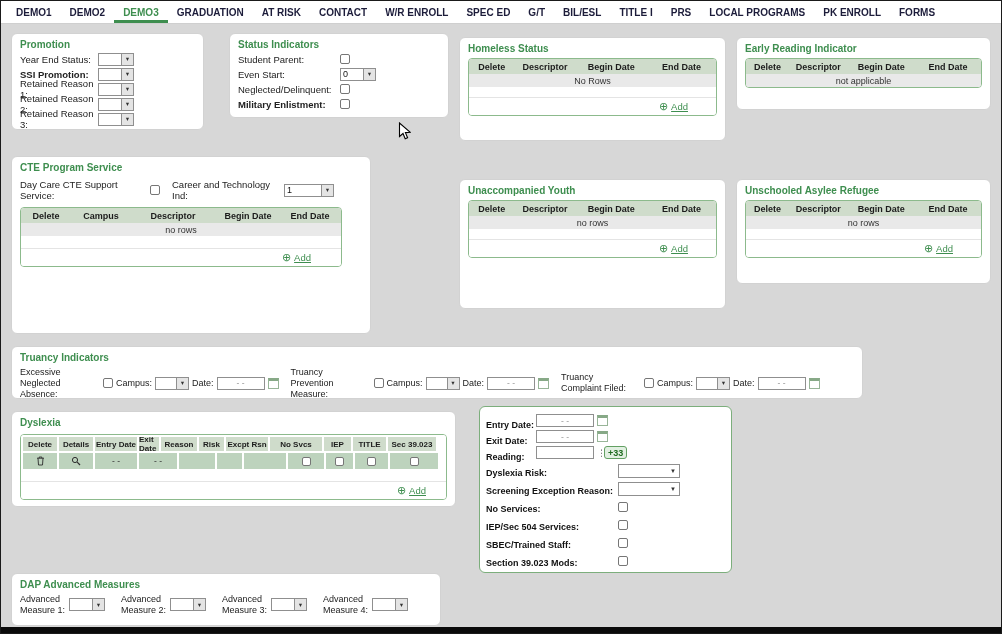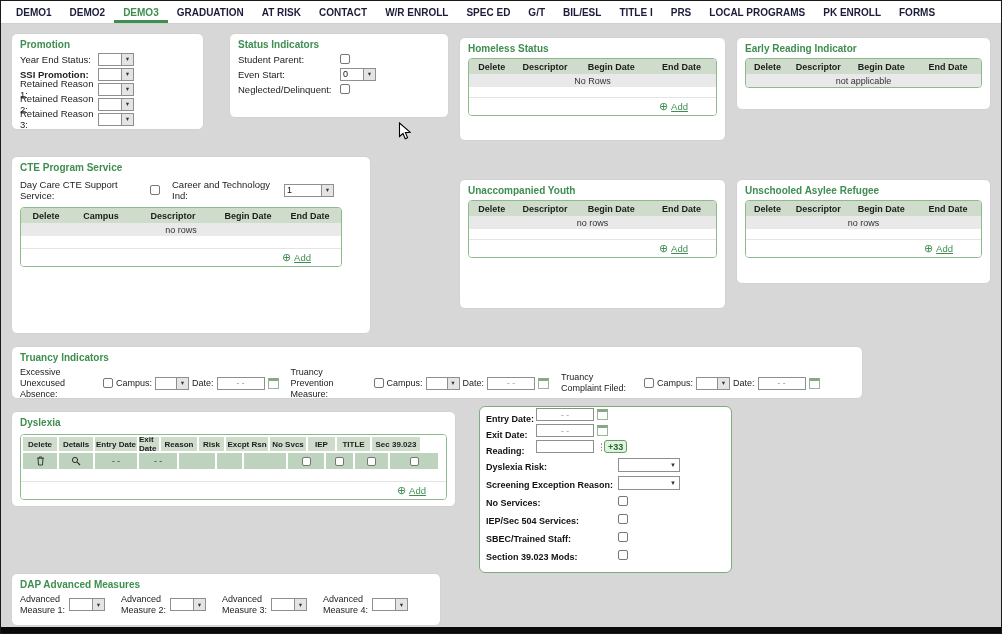--- a/index.html
+++ b/index.html
@@ -121,20 +121,24 @@
       <span class="lbl" style="width:102px">Even Start:</span>
       <span class="combo">
           <span class="ci">0</span>
           <span class="cb">▼</span>
         </span>
     </div>
     <div class="frow">
       <span class="lbl" style="width:102px">Neglected/Delinquent:</span>
       <span class="chk"></span>
     </div>
+    <div class="frow">
+      <span class="lbl b" style="width:102px">Military Enlistment:</span>
+      <span class="chk"></span>
+    </div>
   </div>
 
   <div class="panel" style="left:458px;top:36px;width:267px;height:104px">
     <div class="ptitle">Homeless Status</div>
     <div class="gtable t4">
       <div class="ghead">
         <span class="c0">Delete</span>
         <span class="c1">Descriptor</span>
         <span class="c2">Begin Date</span>
         <span class="c3">End Date</span>
@@ -232,21 +236,21 @@
       </div>
     </div>
   </div>
 
   <div class="panel" style="left:10px;top:345px;width:852px;height:53px">
     <div class="ptitle">Truancy Indicators</div>
     <div class="trow" style="gap:12px">
       <div class="tgroup">
         <span class="tlabel">
             <span>Excessive</span>
-            <span>Unexcused Absence:</span>
+            <span>Neglected Absence:</span>
           </span>
         <span class="chk"></span>
         <span class="small">Campus:</span>
         <span class="combo">
             <span class="ci" style="width:22px"></span>
             <span class="cb">▼</span>
           </span>
         <span class="small">Date:</span>
         <span class="dinput" style="width:48px">- -</span>
         <span class="cal"></span>
@@ -288,21 +292,21 @@
     <div class="ptitle">Dyslexia</div>
     <div class="gtable" style="margin-top:4px">
       <div class="dhead">
         <span style="width:34px">Delete</span>
         <span style="width:34px">Details</span>
         <span style="width:42px">Entry Date</span>
         <span style="width:20px">Exit Date</span>
         <span style="width:36px">Reason</span>
         <span style="width:25px">Risk</span>
         <span style="width:42px">Excpt Rsn</span>
-        <span style="width:36px">No Svcs</span>
+        <span style="width:52px">No Svcs</span>
         <span style="width:27px">IEP</span>
         <span style="width:33px">TITLE</span>
         <span style="width:48px">Sec 39.023</span>
       </div>
       <div class="drowd">
         <span class="dcell" style="width:34px">
             <svg width="9" height="10" viewBox="0 0 9 10">
               <path d="M1 2.2h7M3.2 2.2V1h2.6v1.2M2 2.2l.5 6.8h4l.5-6.8" fill="none" stroke="#2d2d2d" stroke-width="0.9"></path>
             </svg>
           </span>
@@ -333,21 +337,21 @@
       <div class="gspacer" style="height:12px"></div>
       <div class="gfoot" style="padding-right:20px">
         <span class="add">
             <span class="addicon">⊕</span>
             <u>Add</u>
           </span>
       </div>
     </div>
   </div>
 
-  <div class="panel gborder" style="left:478px;top:405px;width:253px;height:167px;">
+  <div class="panel gborder" style="left:478px;top:405px;width:253px;height:167px;padding-top:6px">
     <div class="drw">
       <span class="dlbl">Entry Date:</span>
       <span class="dinput ctl" style="left:50px;width:58px">- -</span>
       <span class="cal ctl" style="left:111px;top:1px"></span>
     </div>
     <div class="drw">
       <span class="dlbl">Exit Date:</span>
       <span class="dinput ctl" style="left:50px;width:58px">- -</span>
       <span class="cal ctl" style="left:111px;top:1px"></span>
     </div>

